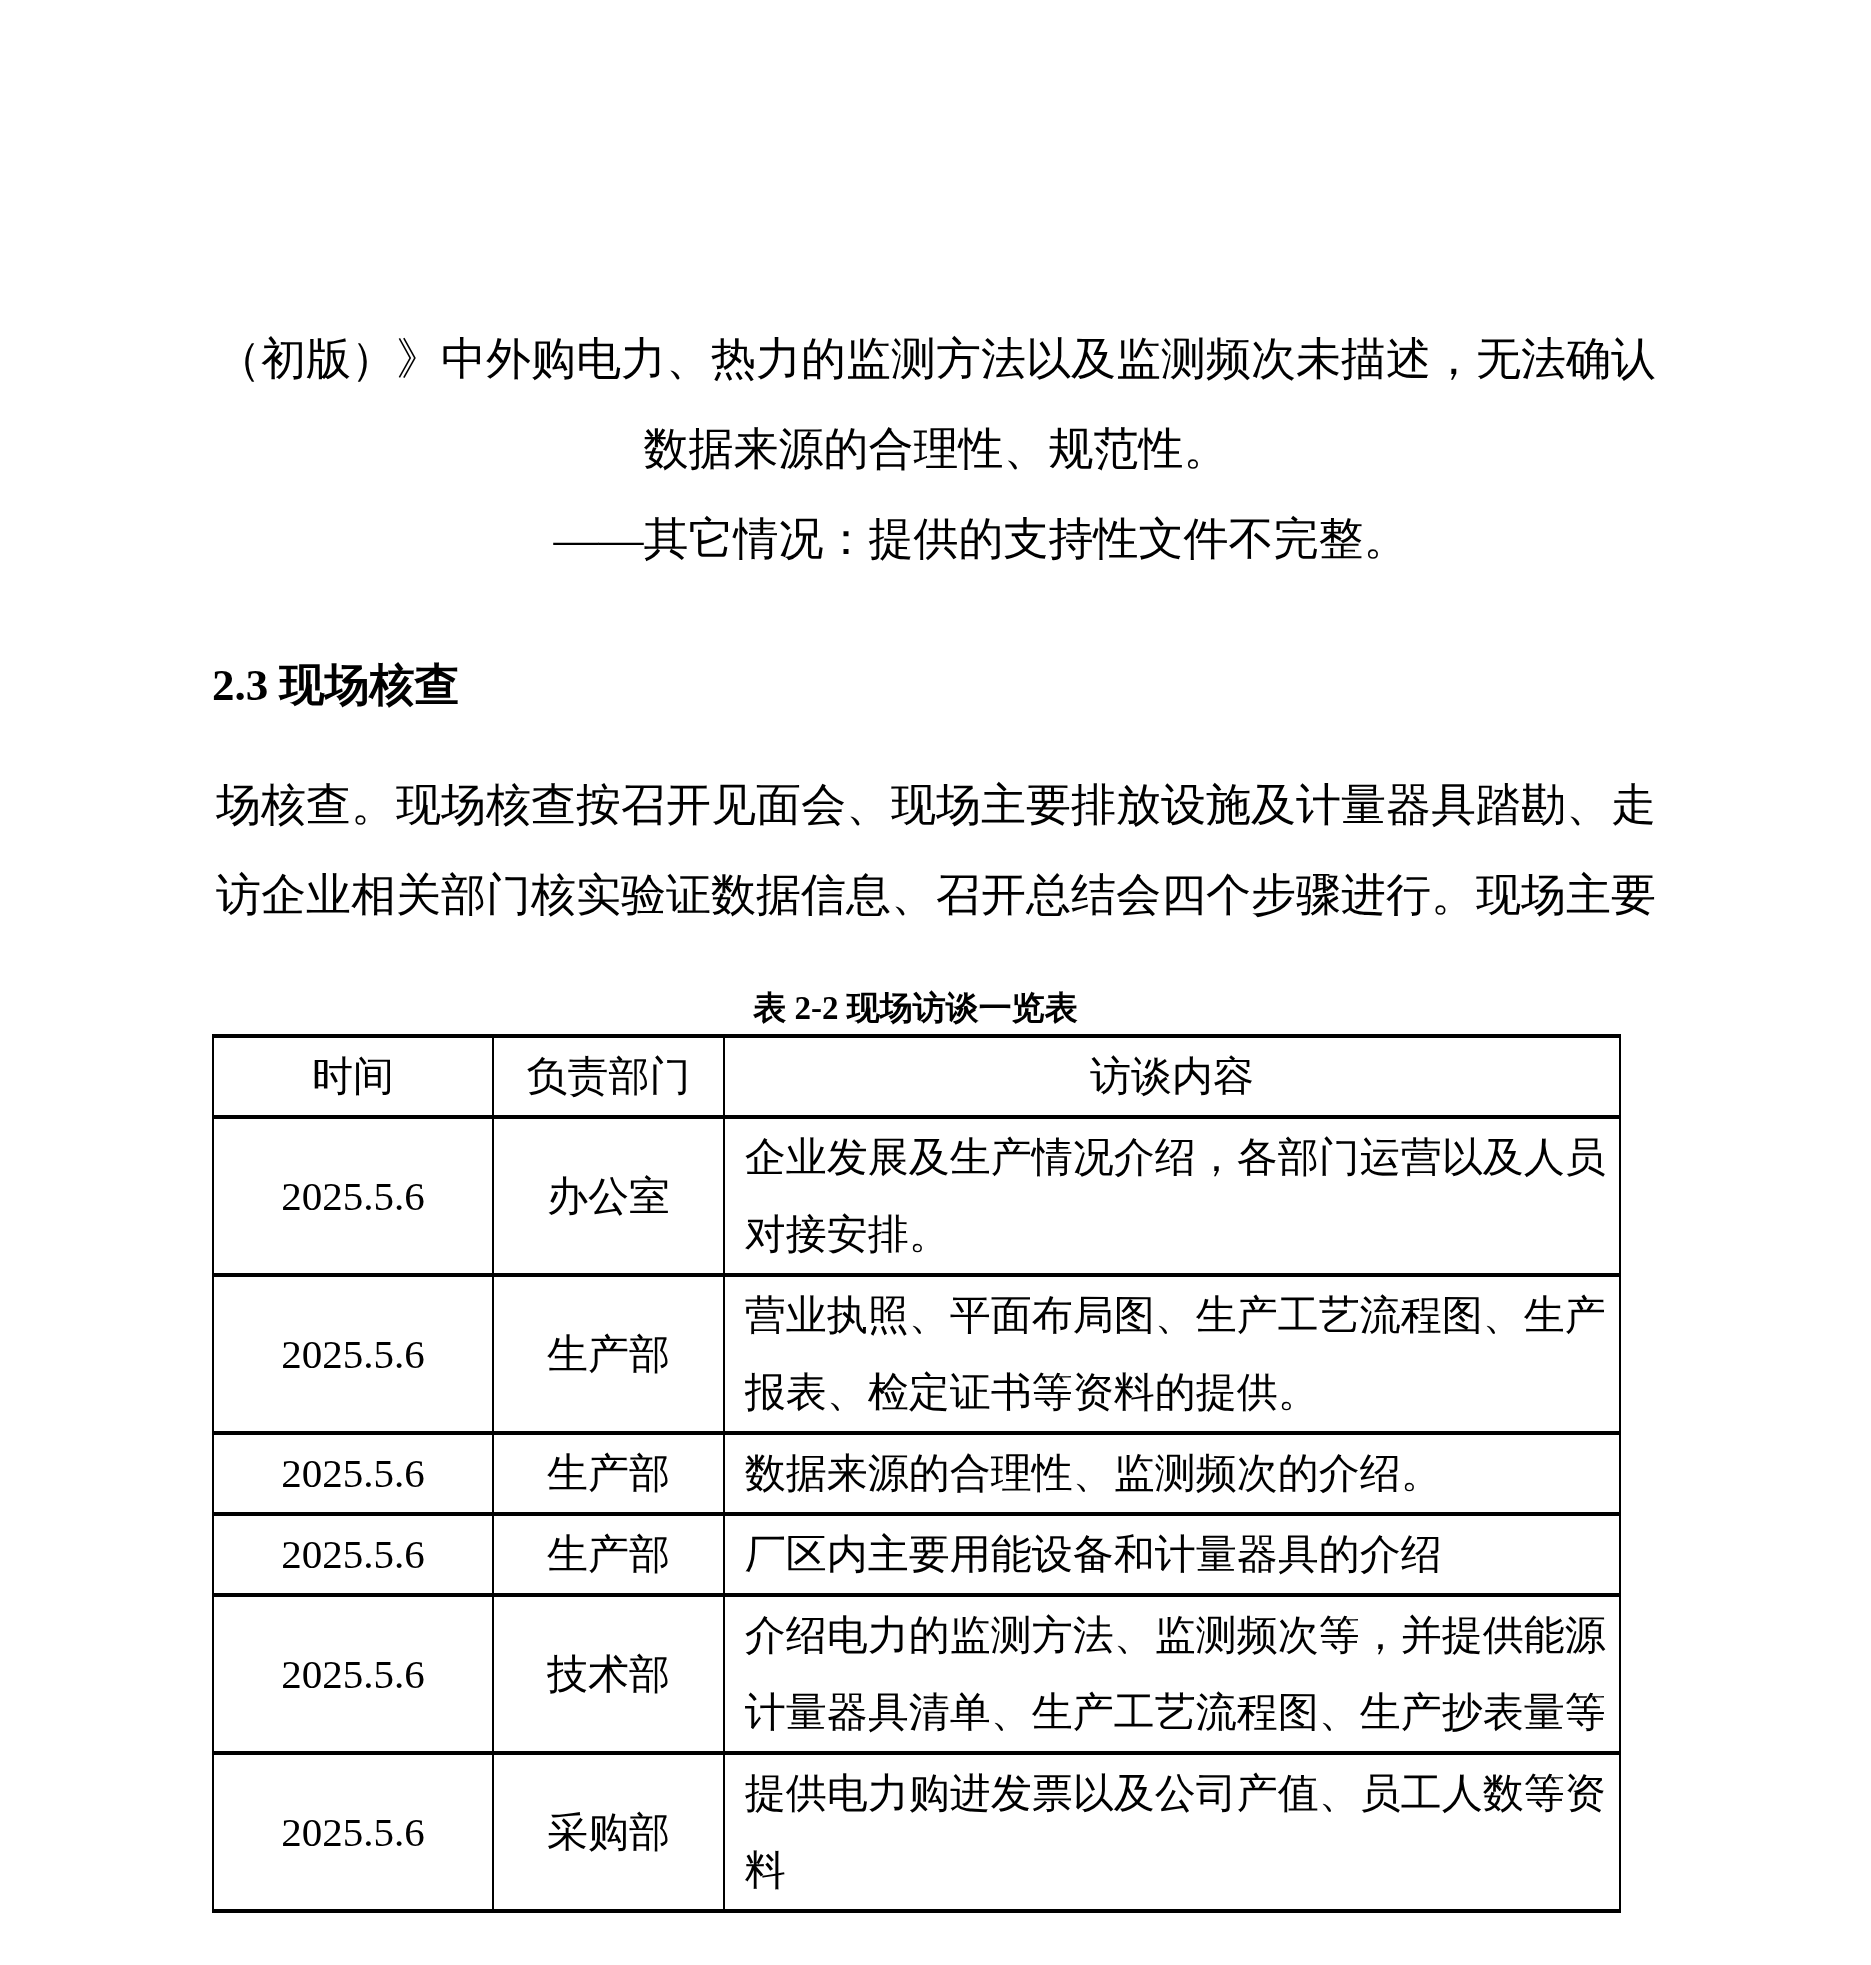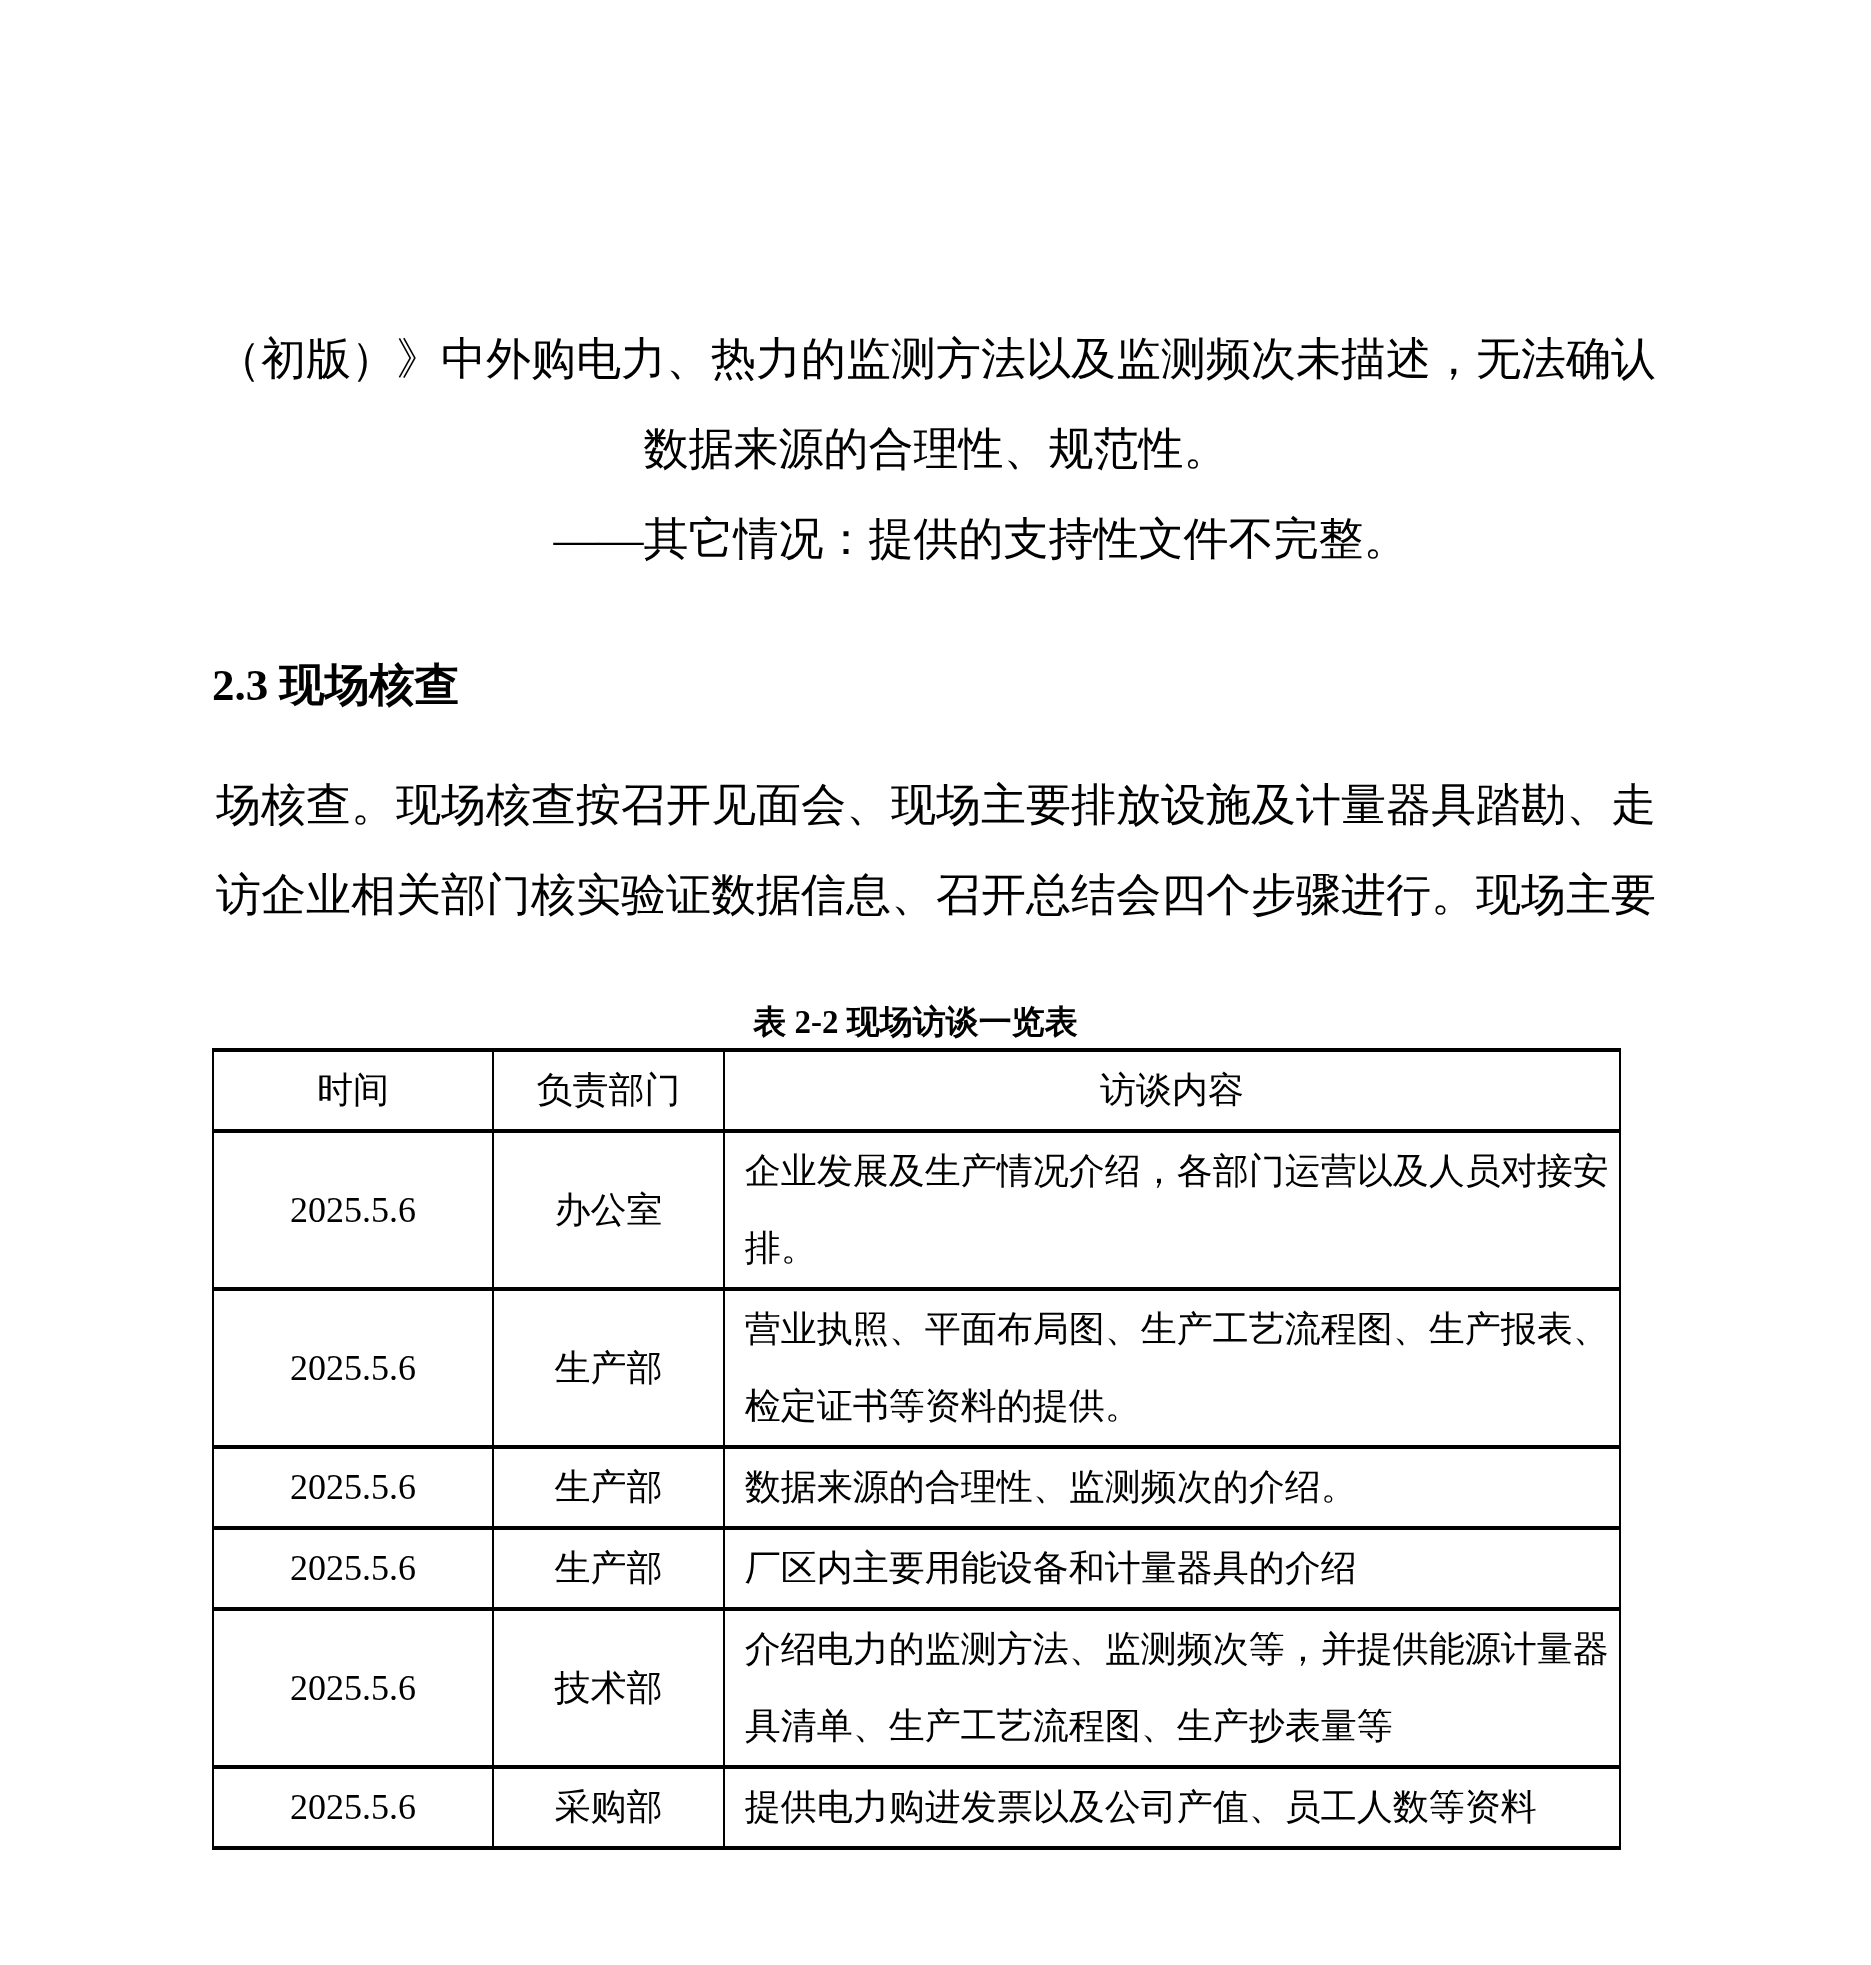--- a/index.html
+++ b/index.html
@@ -19,40 +19,40 @@
   .para { font-size: 45px; line-height: 90px; }
   .para .line { white-space: nowrap; text-align: center; }
   .indent { text-indent: 90px; }
   .p1 { margin-top: 314px; }
   .heading {
     font-size: 45px; font-weight: bold;
     line-height: 63px; white-space: nowrap;
   }
   .h23 { margin-top: 70px; }
   .p3 { margin-top: 43px; }
-  .table-wrap { width: 1407px; margin-top: 59px; }
+  .table-wrap { width: 1407px; margin-top: 45px; }
   .table-caption {
     font-size: 33px; font-weight: bold;
     line-height: 47px; text-align: center;
     margin-bottom: 2px;
   }
   table.interview {
     width: 1407px;
     border-collapse: collapse;
     table-layout: fixed;
   }
   table.interview col.c1 { width: 280px; }
   table.interview col.c2 { width: 231px; }
   table.interview col.c3 { width: 896px; }
   table.interview th, table.interview td {
     border-left: 2.4px solid #000;
     border-right: 2.4px solid #000;
     border-top: 4.7px solid #000;
     border-bottom: 4.7px solid #000;
-    font-size: 36px;
+    font-size: 41px;
     font-weight: normal;
     line-height: 77px;
     vertical-align: middle;
     height: 77px;
   }
   table.interview th { text-align: center; }
   td.c-date, td.c-dept { text-align: center; }
   td.c-content { text-align: left; padding: 0 7.9px 0 19.7px; }
 </style>
 </head>

